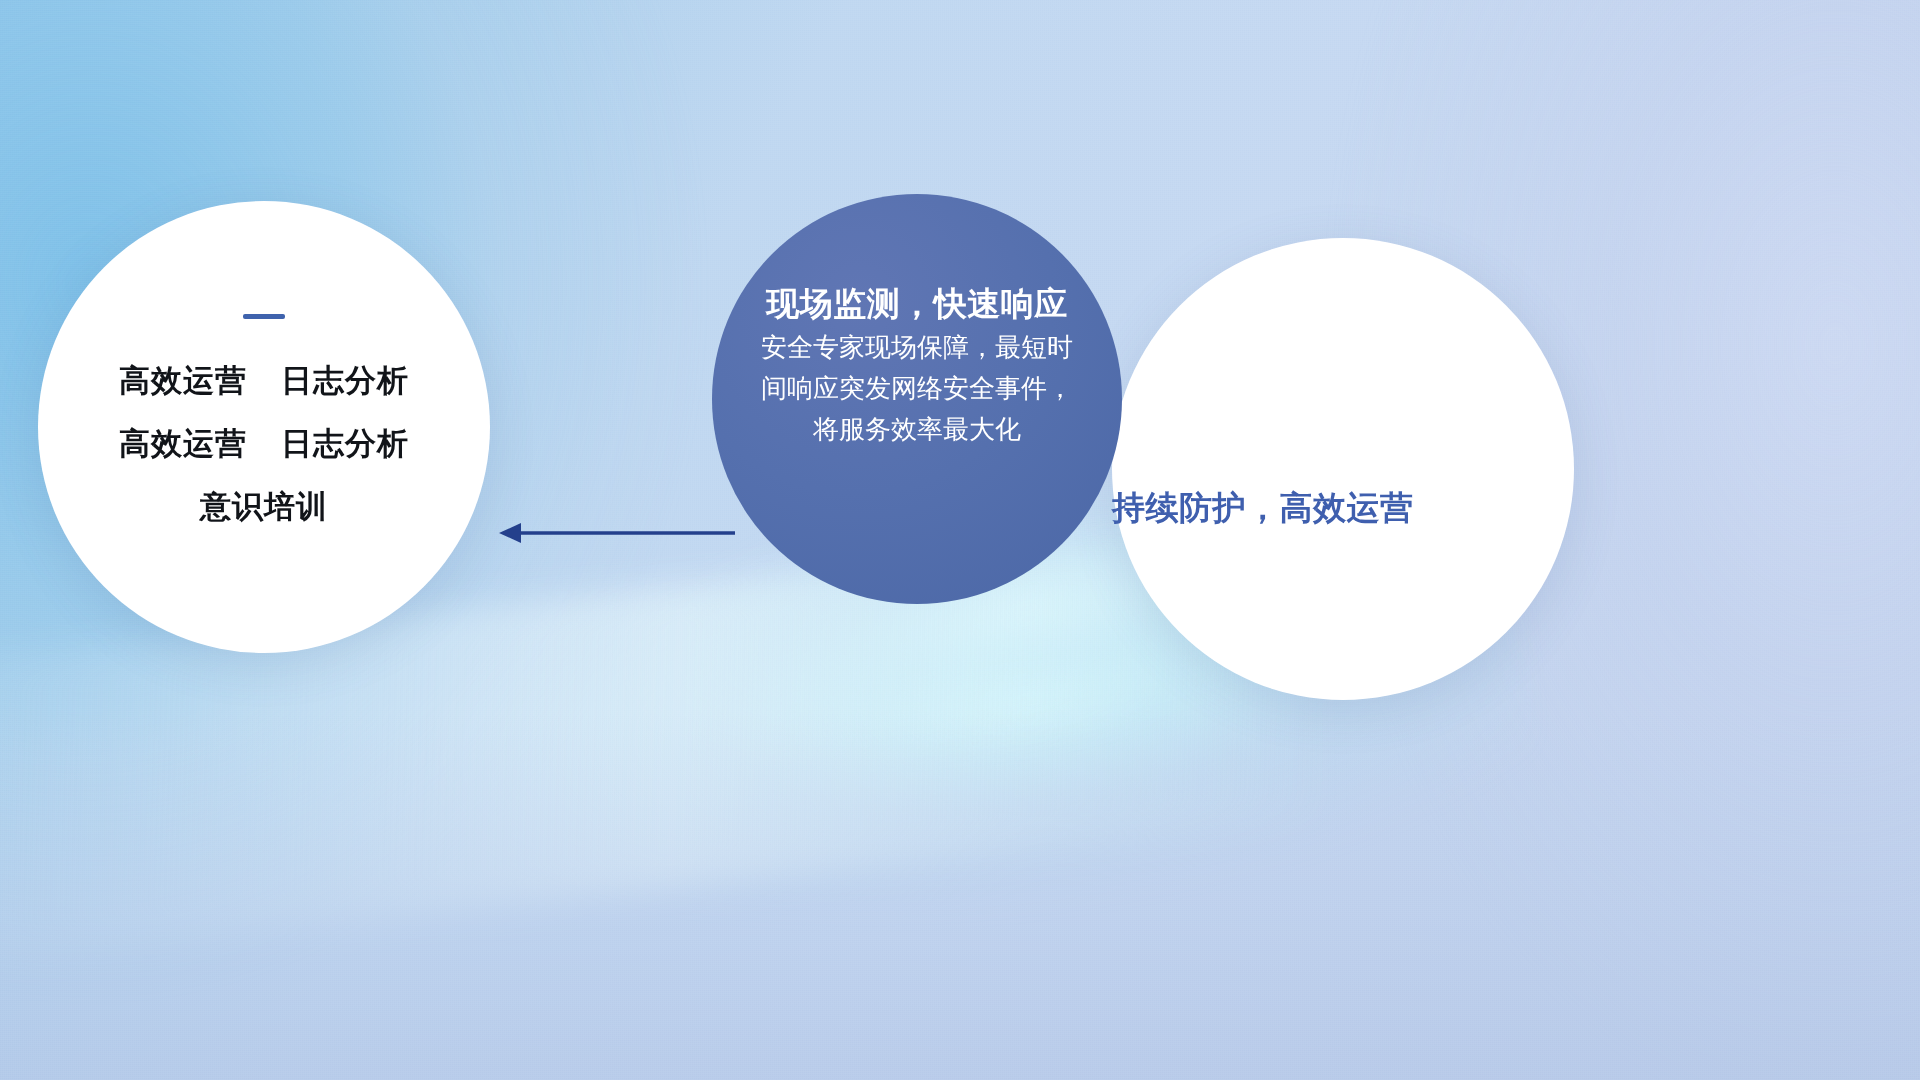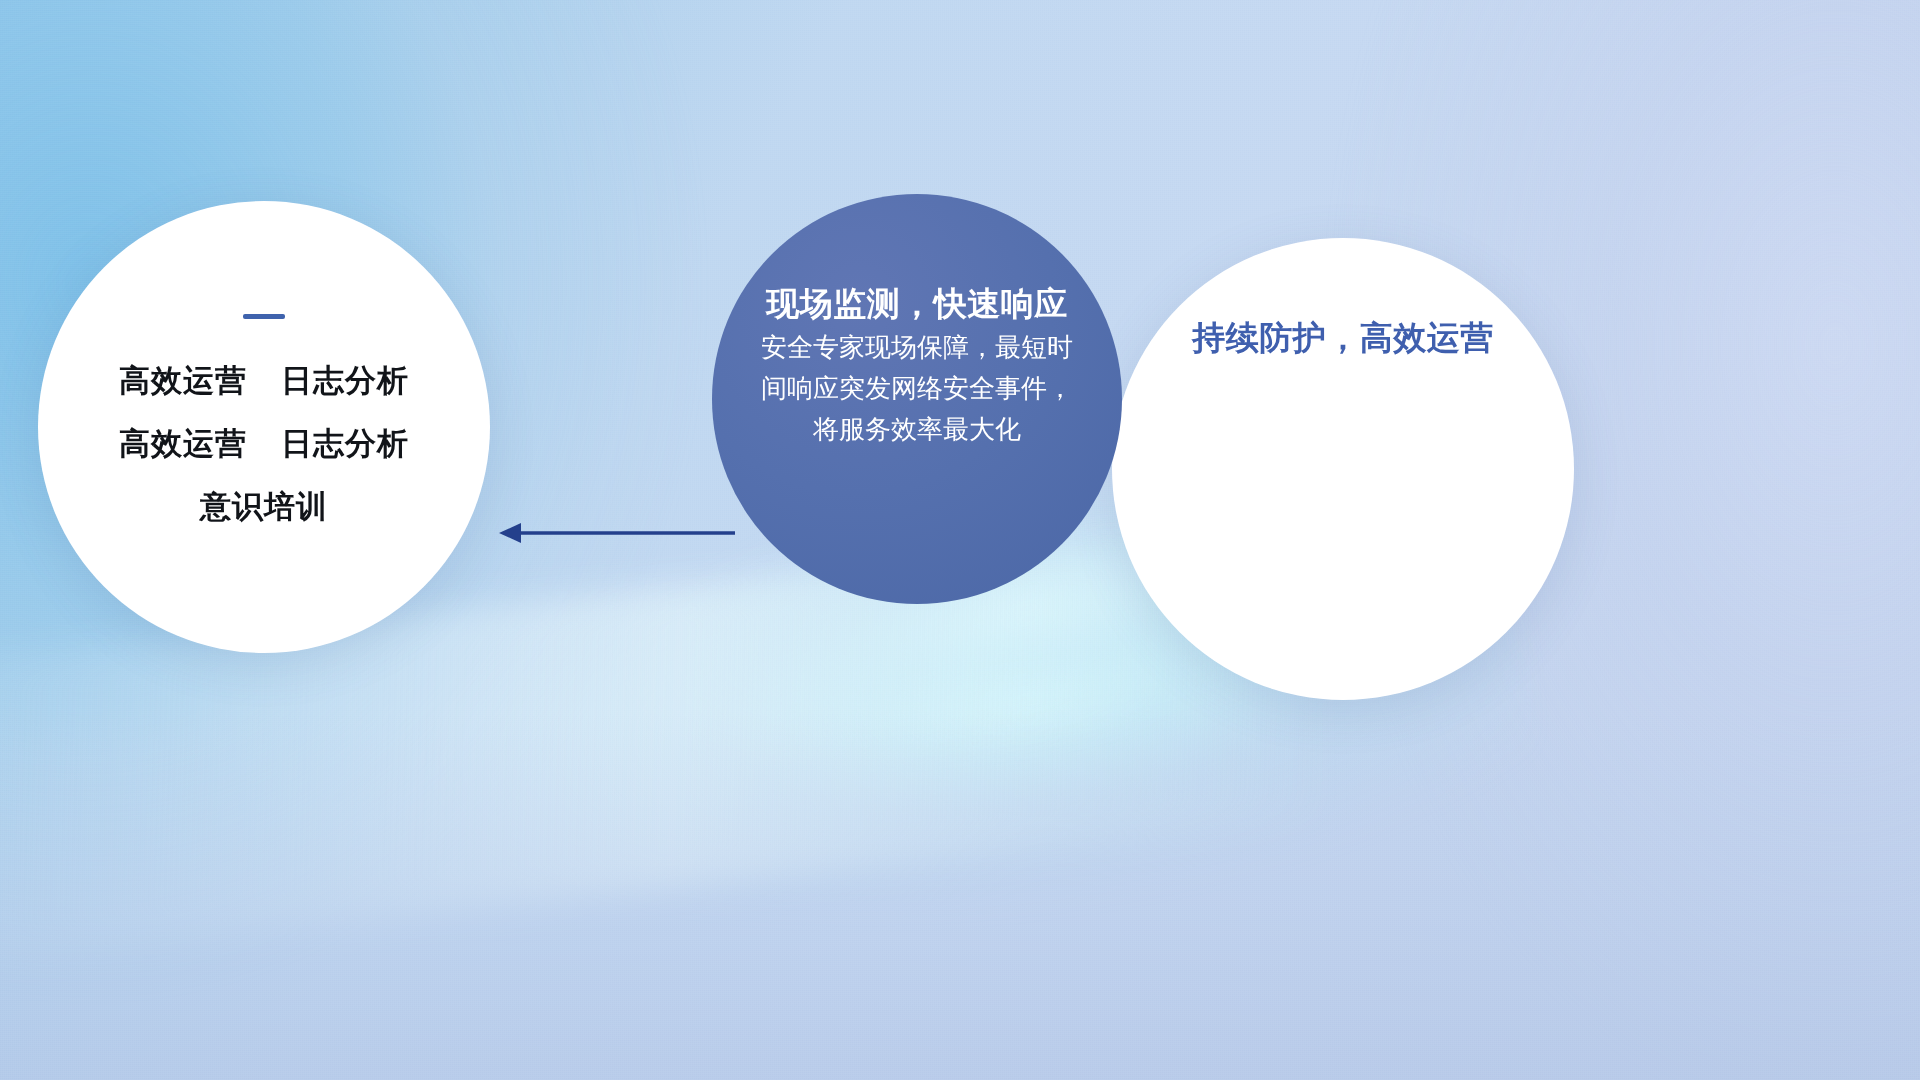--- a/index.html
+++ b/index.html
@@ -125,21 +125,21 @@
   #circle-mid .body{
     font-size:26px; color:#ffffff; line-height:1.58;
     text-align:center; width:320px;
   }
 
   #circle-right{
     left:1112px; top:238px; width:462px; height:462px;
     background:#ffffff;
     box-shadow:0 10px 48px rgba(80,110,160,.16);
     z-index:2;
-    display:flex; flex-direction:column; align-items:center;
+    display:flex; align-items:center;
     padding-top:78px;
   }
   #circle-right .title{
     font-size:33px; font-weight:bold; color:#3f5fae;
     letter-spacing:.5px; white-space:nowrap;
   }
   #circle-right .body{
     margin-top:62px;
     font-size:26px; color:#1b1d22; line-height:1.58;
     text-align:center; width:372px;

